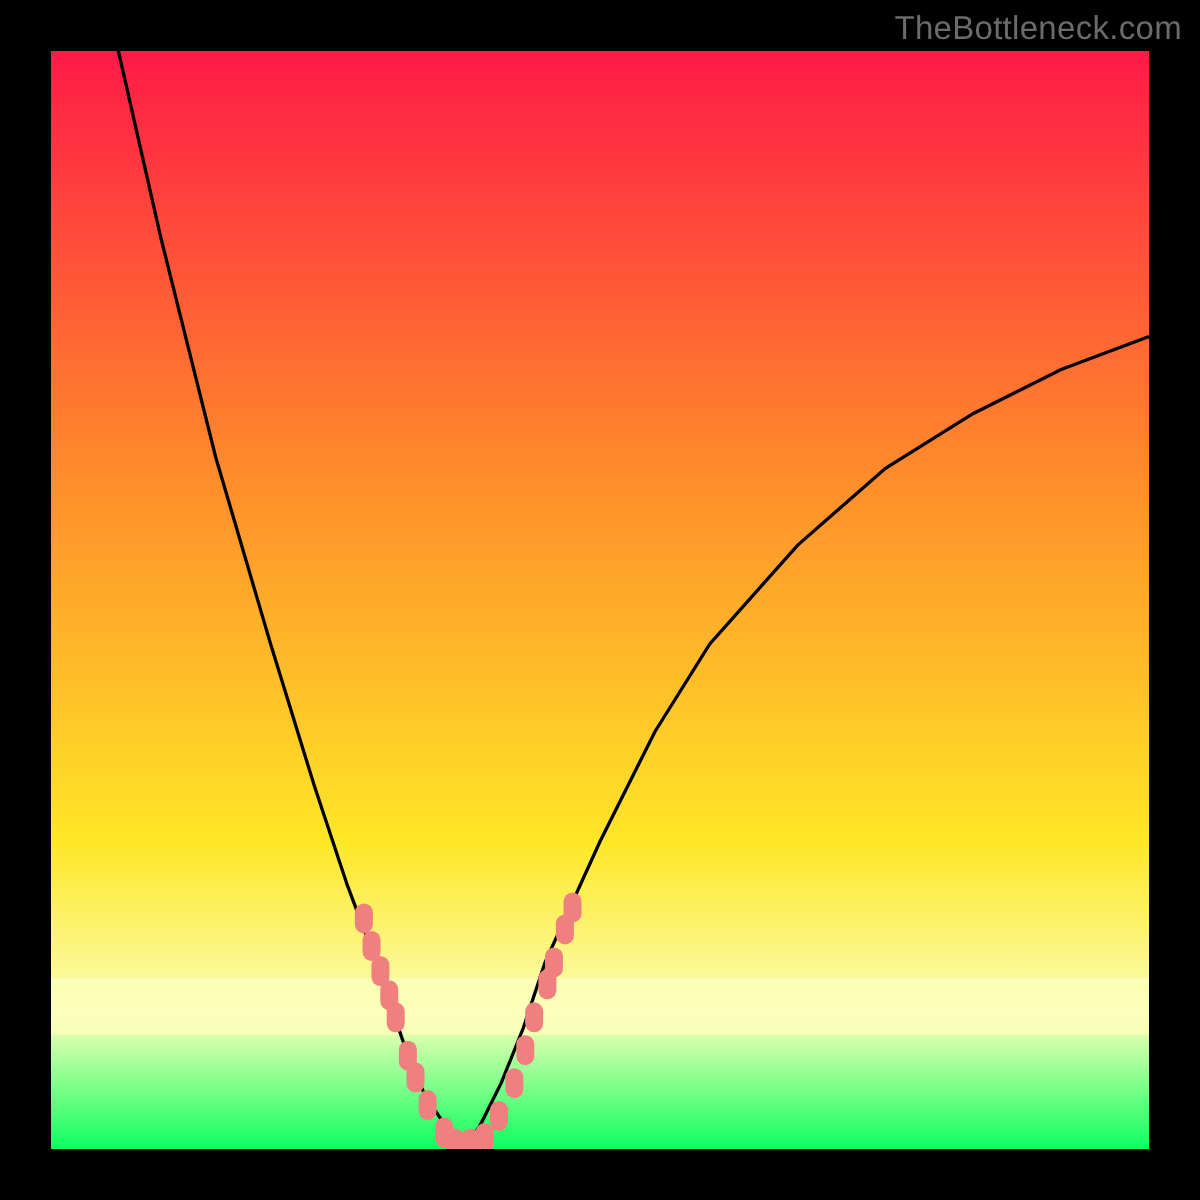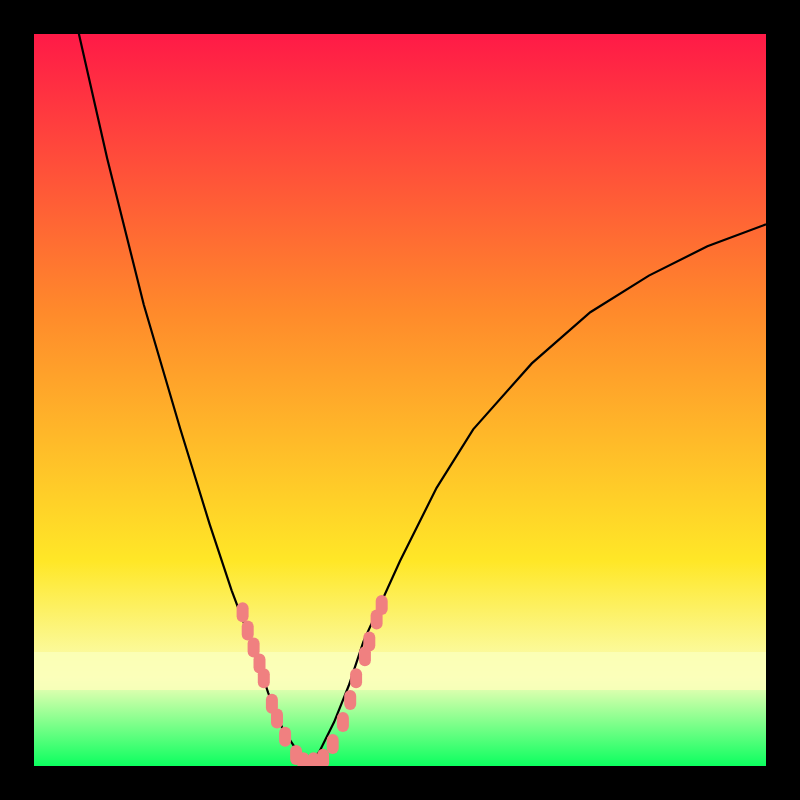--- a/index.html
+++ b/index.html
@@ -35,20 +35,21 @@
     height: 732px;
   }
   svg {
     display: block;
   }
 </style>
 </head>
 <body>
 
 <div class="frame">
+  <div class="watermark">TheBottleneck.com</div>
 
   <div class="plot">
     <svg id="chart-svg" width="732" height="732" viewBox="0 0 732 732">
       <defs>
         <linearGradient id="bg-grad" x1="0" y1="0" x2="0" y2="1">
           <stop id="g-top" offset="0%" stop-color="#ff1a47"></stop>
           <stop id="g-m1" offset="38%" stop-color="#ff8a2b"></stop>
           <stop id="g-m2" offset="72%" stop-color="#ffe727"></stop>
           <stop id="g-band" offset="88%" stop-color="#faffba"></stop>
           <stop id="g-bot" offset="100%" stop-color="#0cff5f"></stop>

